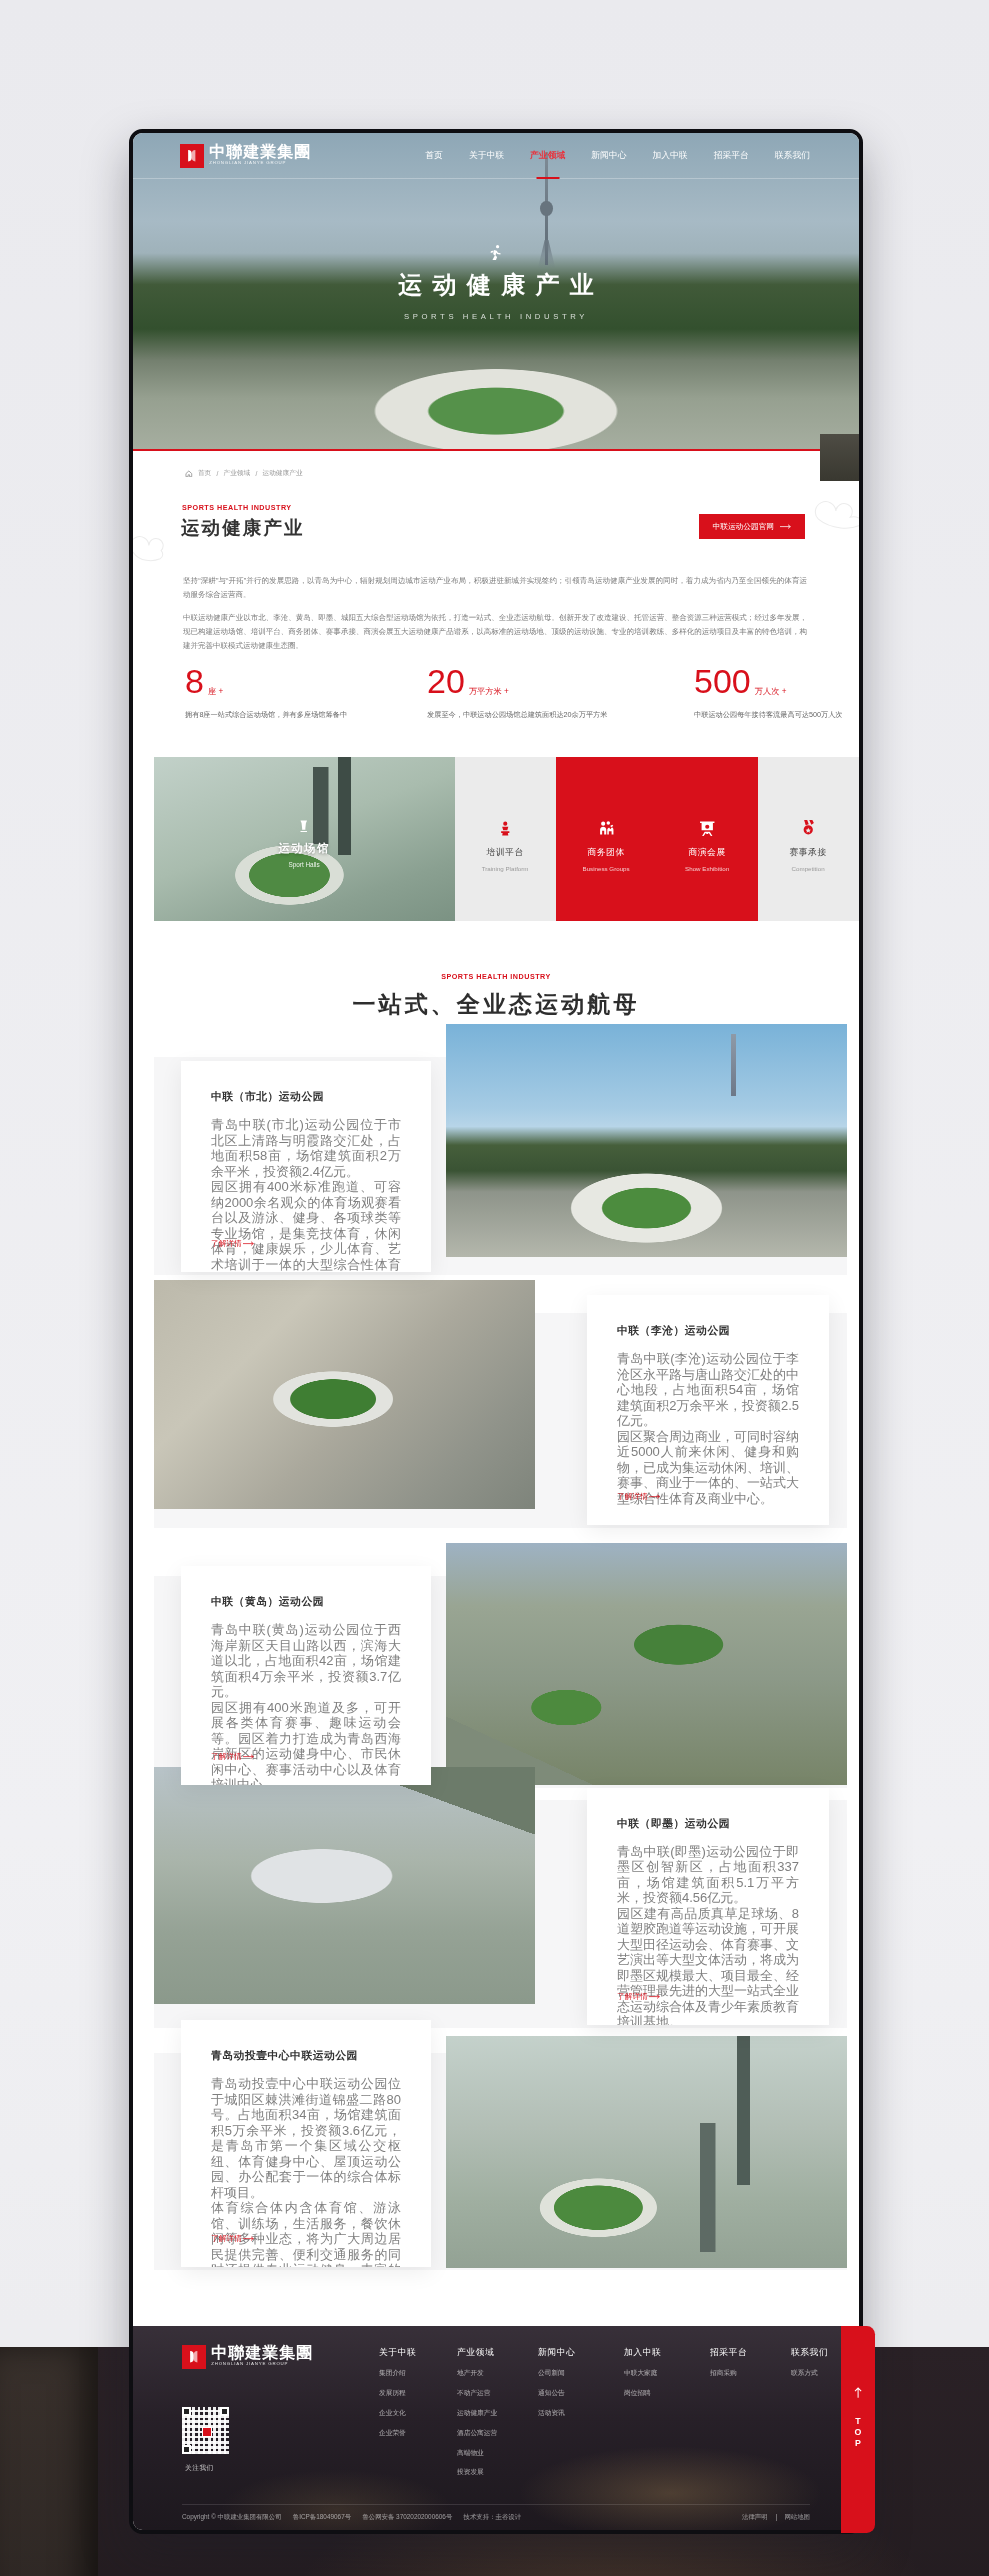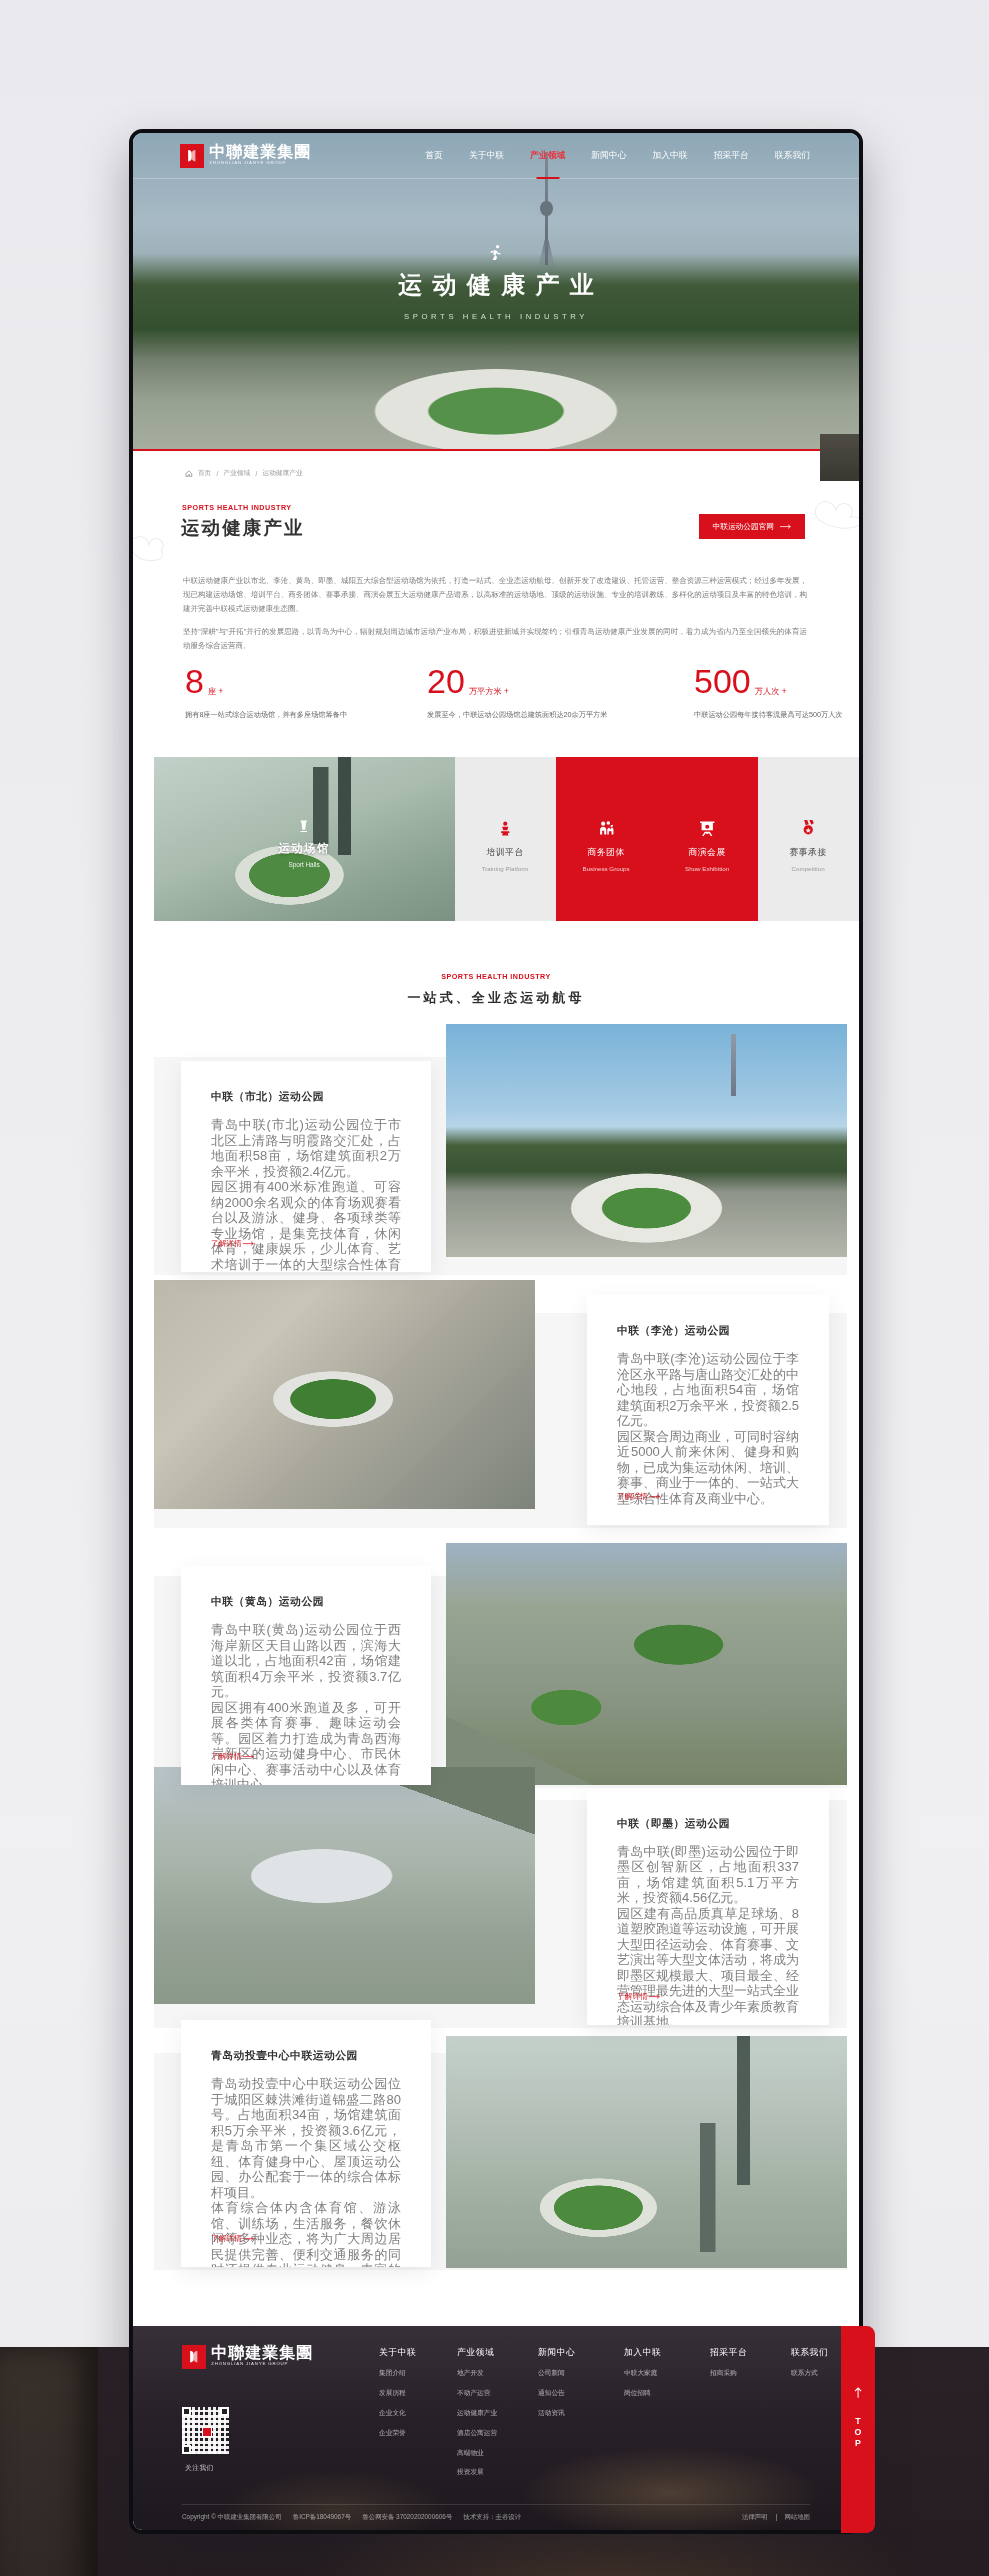--- a/index.html
+++ b/index.html
@@ -94,21 +94,21 @@
   .tile.light svg{fill:#d8101b;}
   .tile.light .tile-title{color:#3c3c3c;}
   .tile.light .tile-en{color:#9b9b9b;}
   .tile.red{background:#d8101b;}
   .tile.red svg{fill:#fff;}
   .tile.red .tile-title{color:#fff;}
   .tile.red .tile-en{color:rgba(255,255,255,.78);}
 
   .section-head{position:absolute;left:0;top:839px;width:726px;text-align:center;}
   .section-eyebrow{color:#d8101b;font-size:7.2px;font-weight:bold;letter-spacing:0.5px;}
-  .section-title{color:#2e2e2e;font-size:13px;font-weight:bold;letter-spacing:3.1px;margin-top:8.2px;}
+  .section-title{color:#2e2e2e;font-size:23px;font-weight:bold;letter-spacing:3.1px;margin-top:8.2px;}
 
   
   .row{position:absolute;left:0;width:726px;}
   .row::before{content:"";position:absolute;left:20.6px;right:12.4px;top:33px;bottom:-3.1px;background:#f6f6f7;}
   .park-card{position:absolute;background:#fff;box-shadow:0 6.2px 21.6px rgba(0,0,0,.07);z-index:2;overflow:hidden;}
   .park-card .inner{padding:29px 30px 0 30px;}
   .park-title{font-size:10.8px;font-weight:bold;color:#333;letter-spacing:0.5px;}
   .park-p{margin-top:13.4px;font-size:13px;color:#7f7f7f;line-height:15.5px;text-align:justify;}
   .park-p2{margin-top:0;}
   .detail-link{position:absolute;left:30px;bottom:23px;display:flex;align-items:center;gap:1px;color:#d8101b;font-size:7.7px;cursor:pointer;}
@@ -260,22 +260,22 @@
     <div class="eyebrow">SPORTS HEALTH INDUSTRY</div>
     <div class="page-h1">运动健康产业</div>
     <button class="official-btn">
       <span>中联运动公园官网</span>
       <svg class="arrow-svg" viewBox="0 0 24 10">
           <path d="M0 5h22M17 1l5 4-5 4"></path>
         </svg>
     </button>
 
     <div class="intro">
+      <p>坚持“深耕”与“开拓”并行的发展思路，以青岛为中心，辐射规划周边城市运动产业布局，积极进驻新城并实现签约；引领青岛运动健康产业发展的同时，着力成为省内乃至全国领先的体育运动服务综合运营商。</p>
       <p>中联运动健康产业以市北、李沧、黄岛、即墨、城阳五大综合型运动场馆为依托，打造一站式、全业态运动航母。创新开发了改造建设、托管运营、整合资源三种运营模式；经过多年发展，现已构建运动场馆、培训平台、商务团体、赛事承接、商演会展五大运动健康产品谱系，以高标准的运动场地、顶级的运动设施、专业的培训教练、多样化的运动项目及丰富的特色培训，构建并完善中联模式运动健康生态圈。</p>
-      <p>坚持“深耕”与“开拓”并行的发展思路，以青岛为中心，辐射规划周边城市运动产业布局，积极进驻新城并实现签约；引领青岛运动健康产业发展的同时，着力成为省内乃至全国领先的体育运动服务综合运营商。</p>
     </div>
 
     <div class="stats">
       <div class="stat s1">
         <div class="stat-top">
             <span class="stat-num">8</span>
             <span class="stat-unit">座 +</span>
           </div>
         <div class="stat-desc">拥有8座一站式综合运动场馆，并有多座场馆筹备中</div>
       </div>

